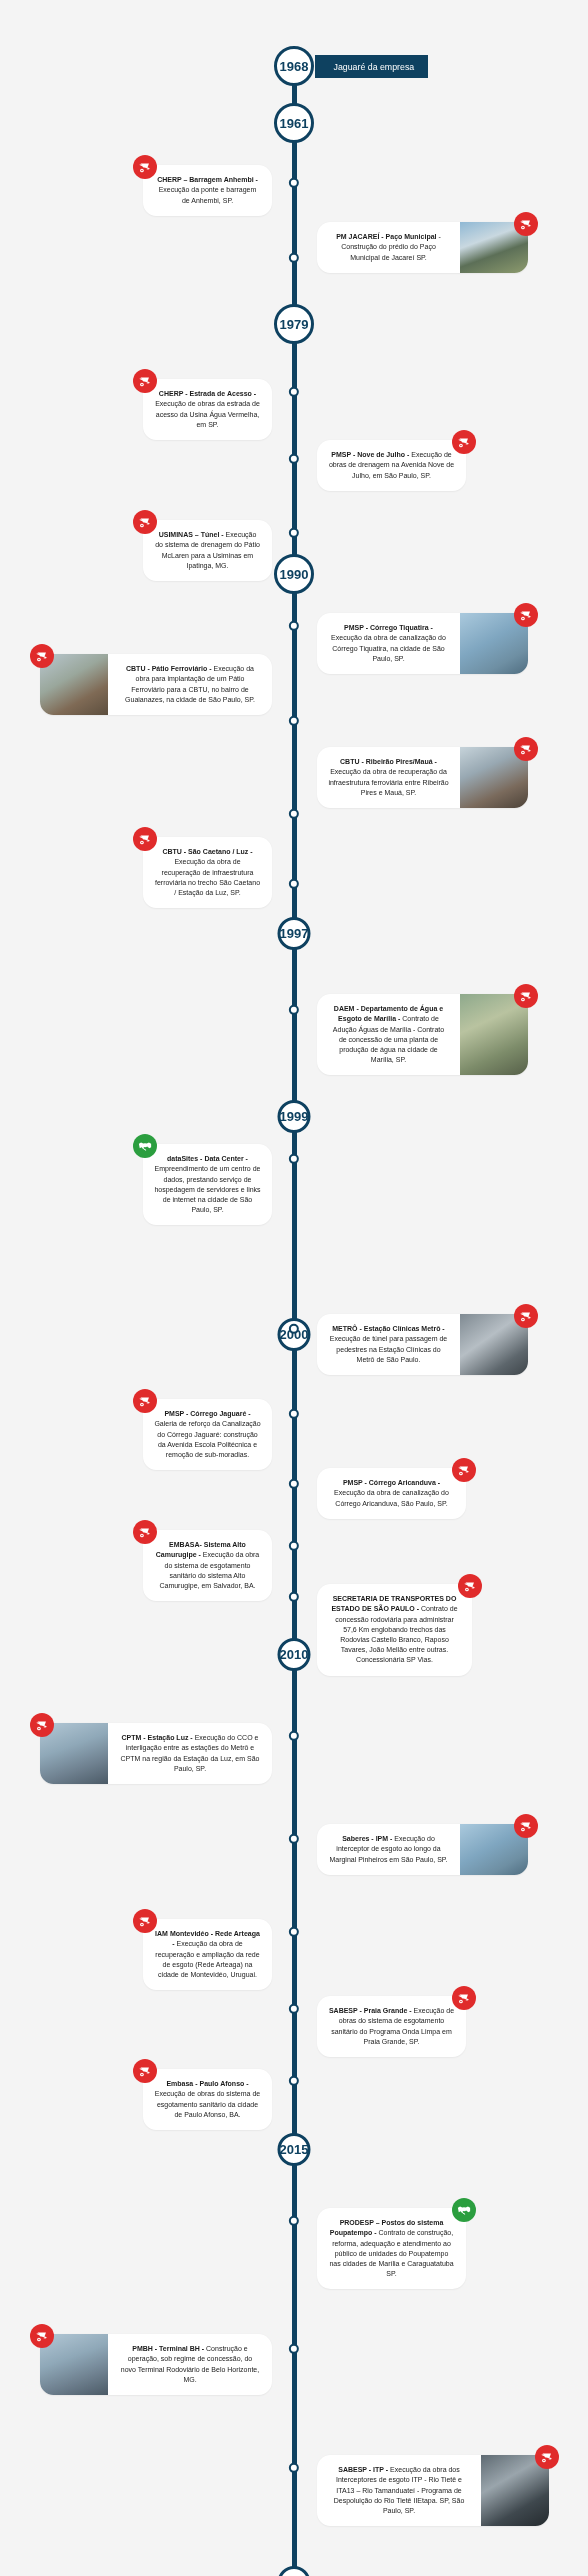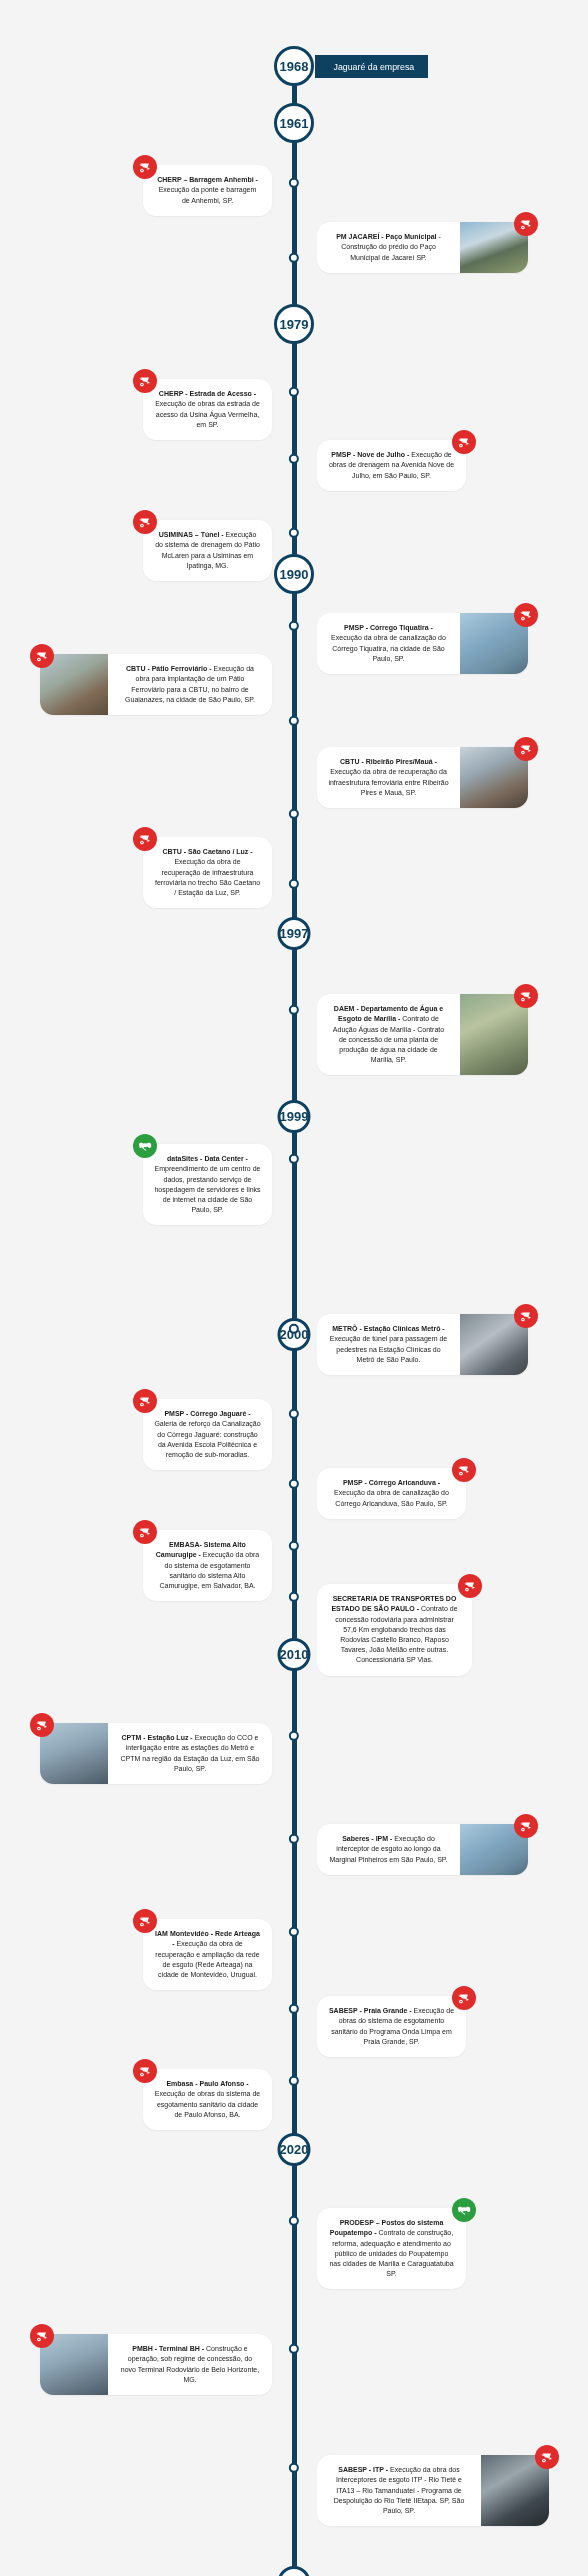--- a/index.html
+++ b/index.html
@@ -161,21 +161,21 @@
 
   <div class="year-banner" style="top:55px">Jaguaré da empresa</div>
   <div class="year" style="top:46px">1968</div>
   <div class="year" style="top:103px">1961</div>
   <div class="year" style="top:304px">1979</div>
   <div class="year" style="top:554px">1990</div>
   <div class="year small" style="top:917px">1997</div>
   <div class="year small" style="top:1100px">1999</div>
   <div class="year small" style="top:1318px">2000</div>
   <div class="year small" style="top:1638px">2010</div>
-  <div class="year small" style="top:2133px">2020</div>
+  <div class="year small" style="top:2133px">2015</div>
   <div class="year small" style="top:2566px">2016</div>
 
   <div class="node" style="top:183px"></div>
   <div class="node" style="top:258px"></div>
   <div class="node" style="top:392px"></div>
   <div class="node" style="top:459px"></div>
   <div class="node" style="top:533px"></div>
   <div class="node" style="top:626px"></div>
   <div class="node" style="top:721px"></div>
   <div class="node" style="top:814px"></div>

